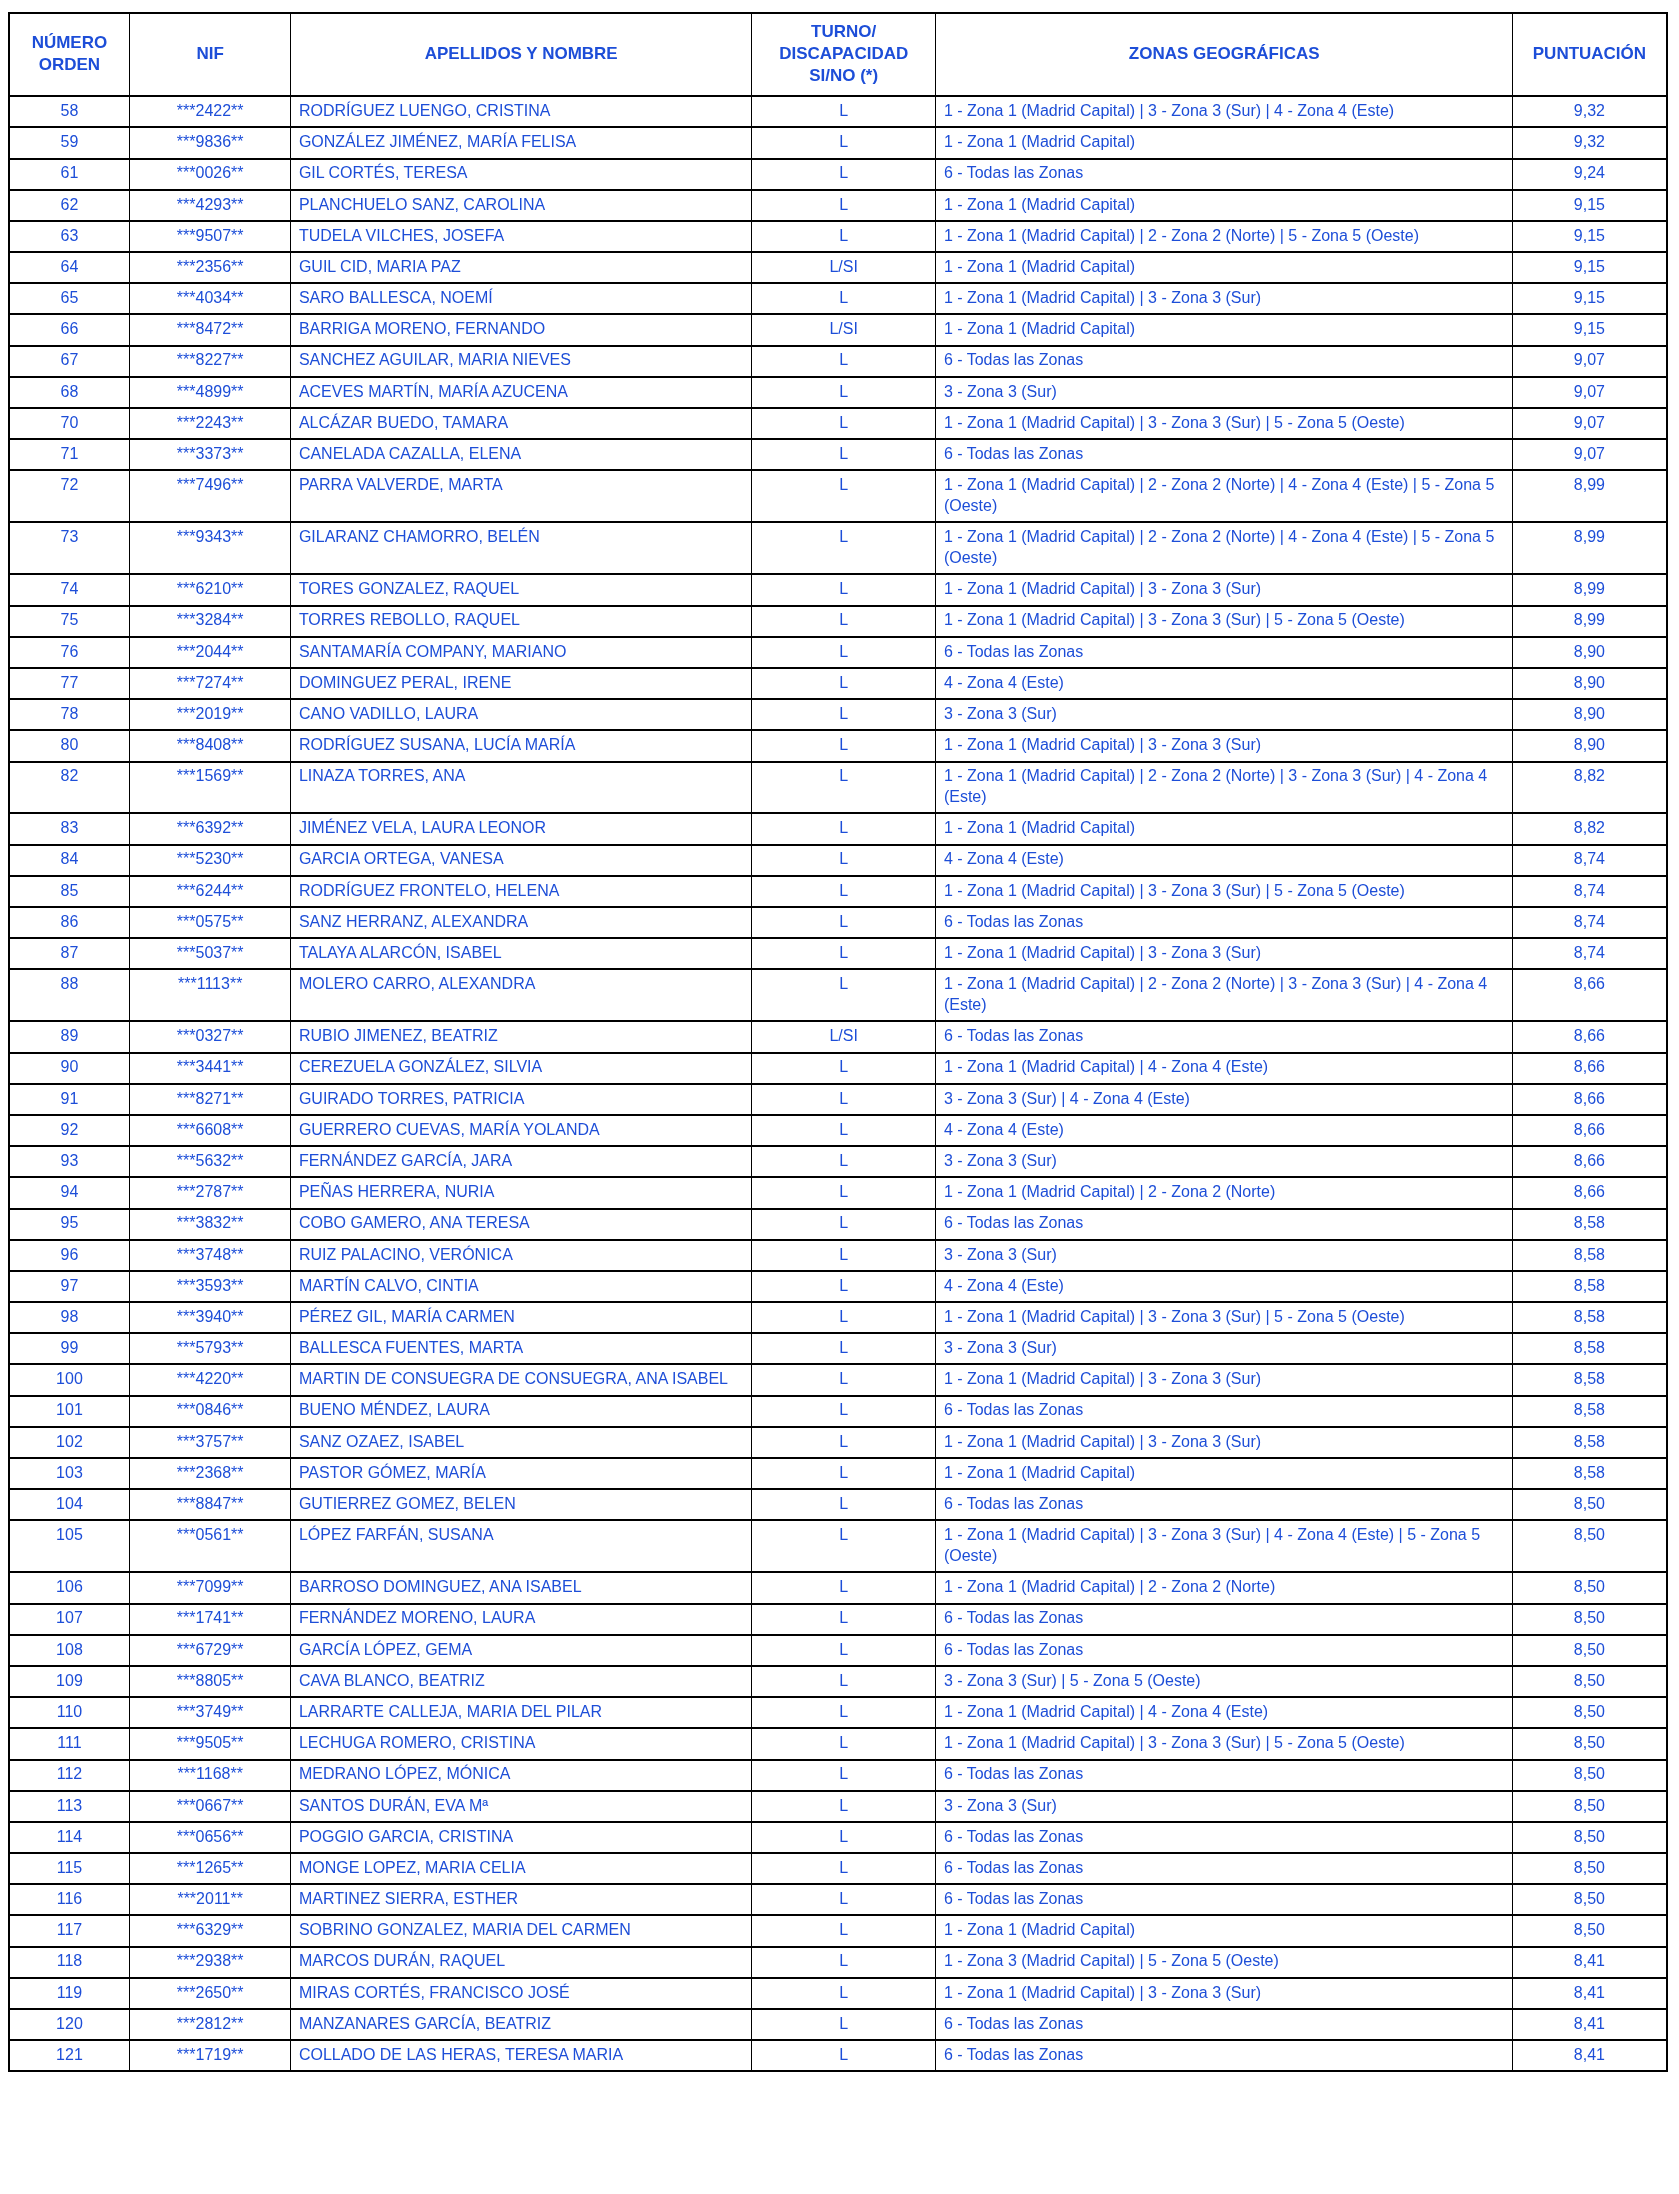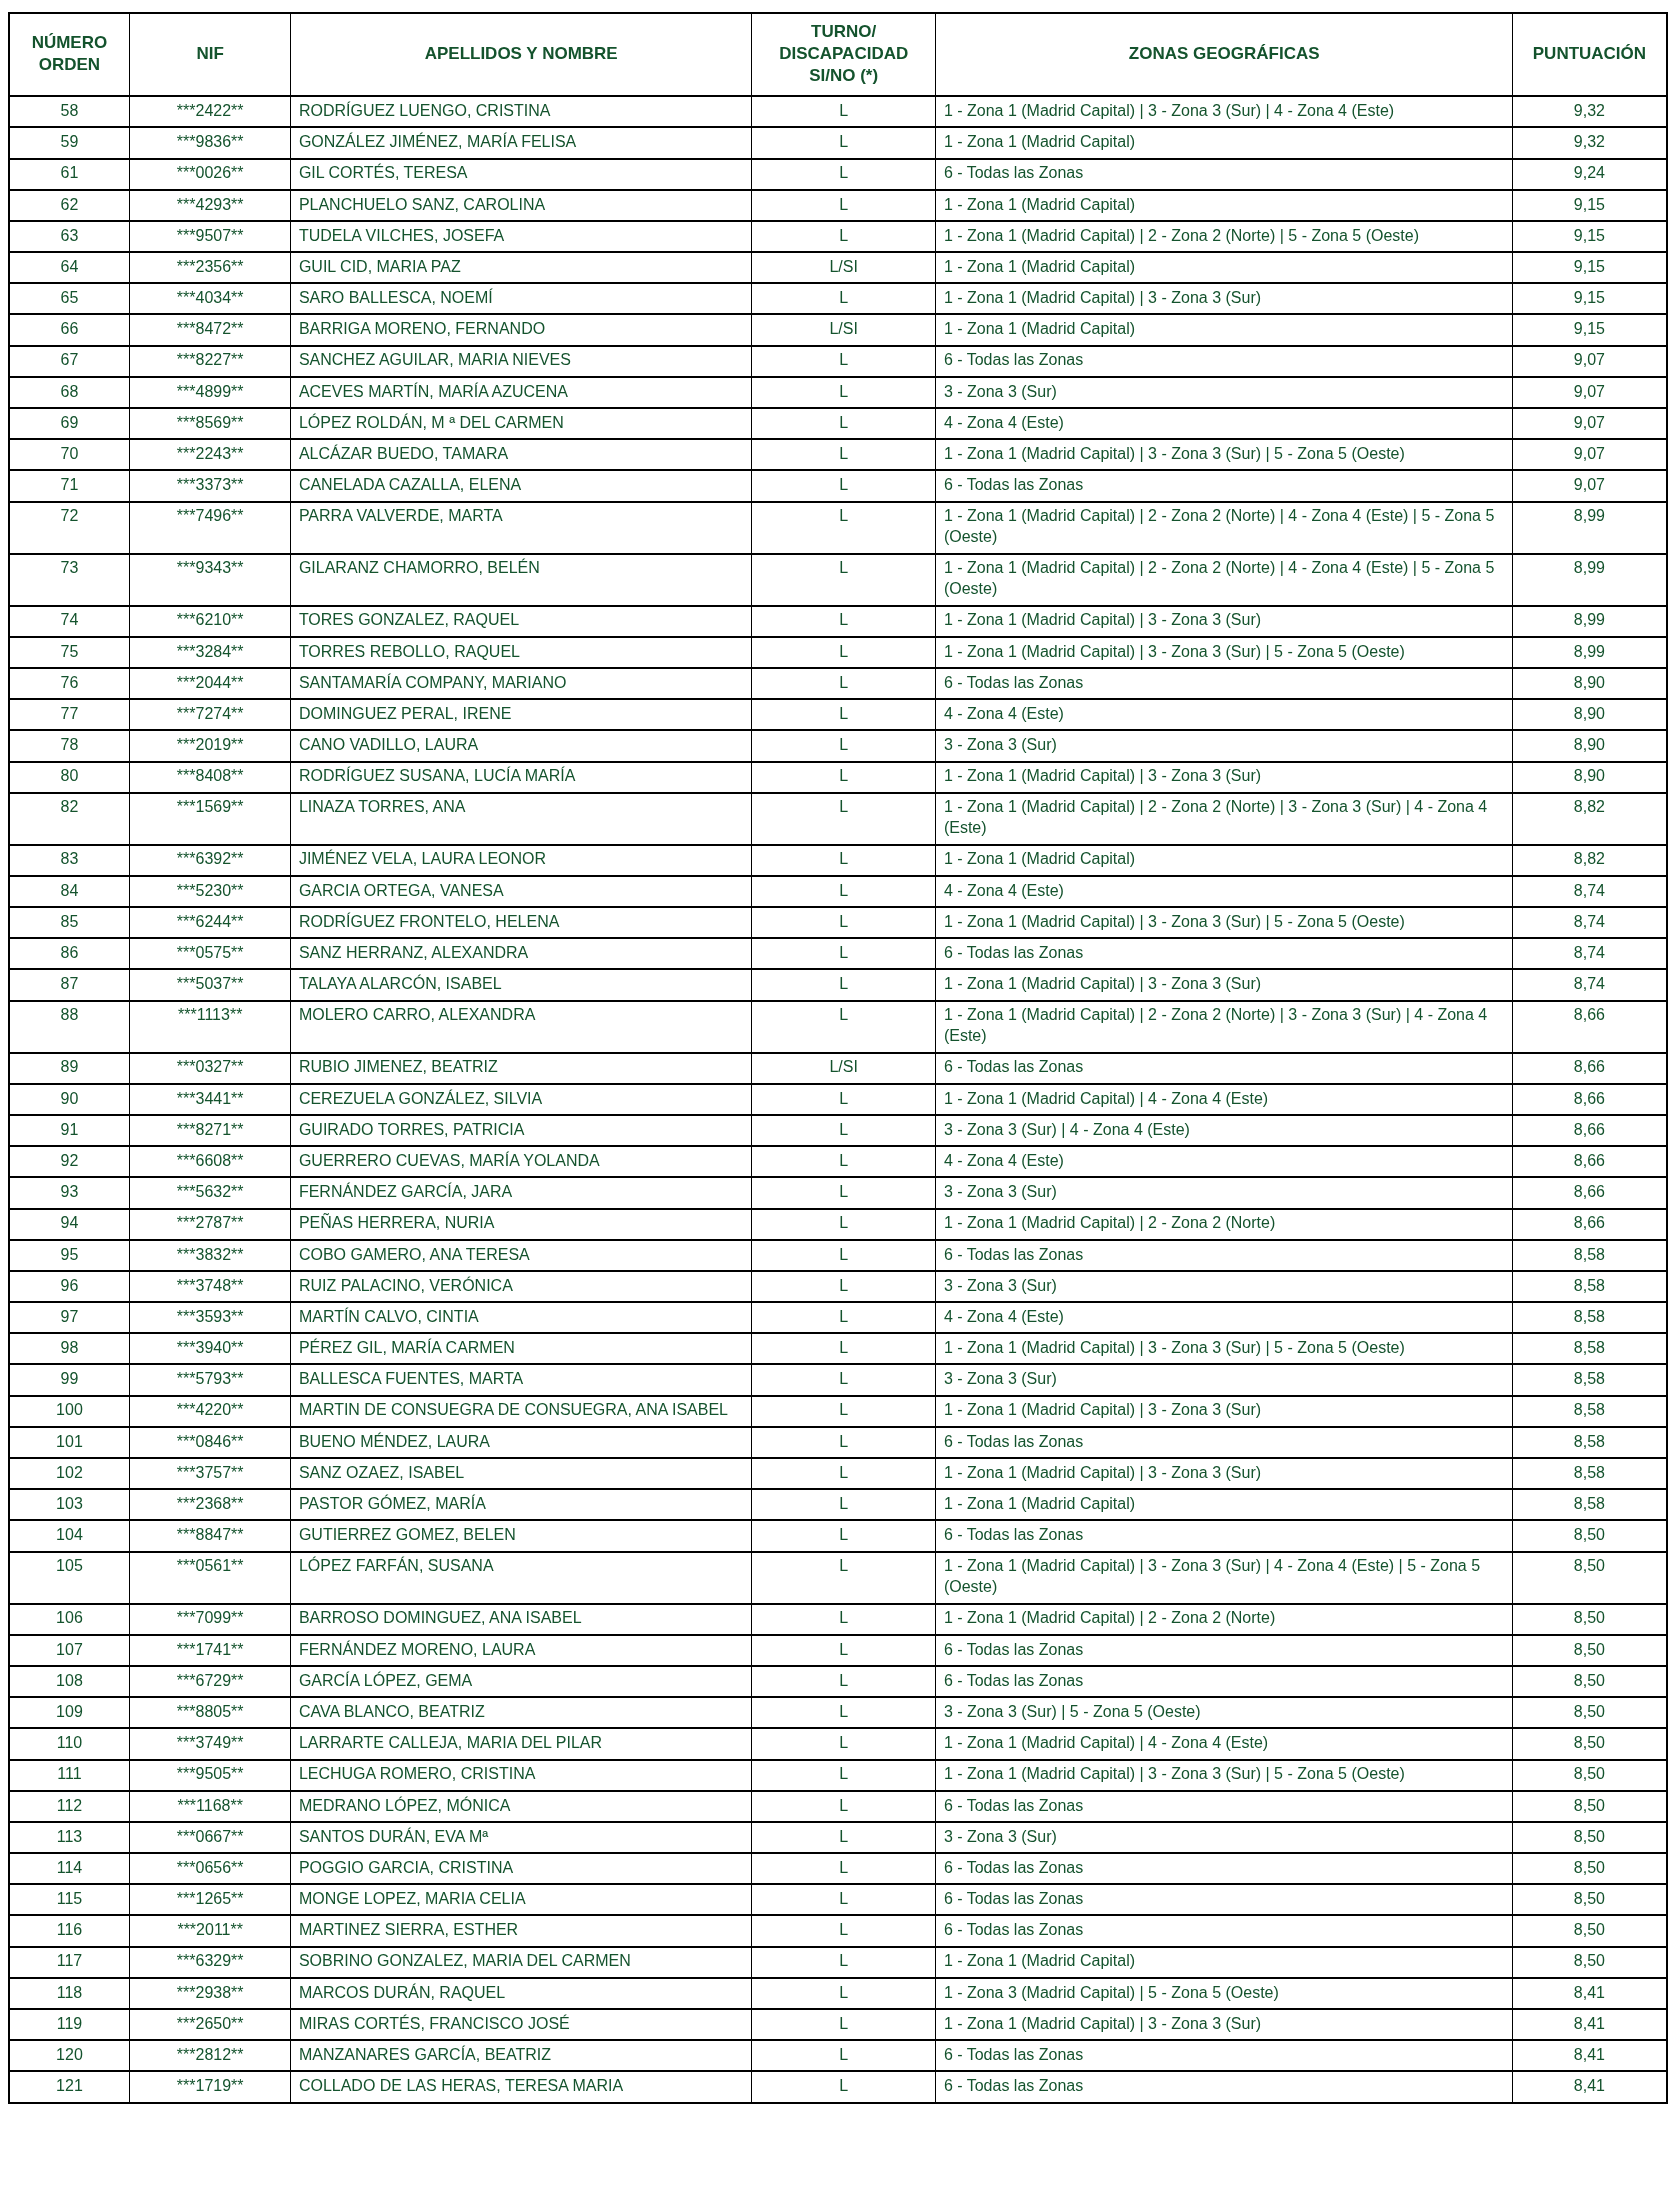--- a/index.html
+++ b/index.html
@@ -7,21 +7,21 @@
     padding: 0;
     background: #ffffff;
   }
   .page {
     width: 1679px;
     height: 2194px;
     background: #ffffff;
     box-sizing: border-box;
     padding: 11.5px 10.7px 0 7.7px;
     font-family: "Liberation Sans", "DejaVu Sans", sans-serif;
-    color: #14532d;
+    color: #1d4ed8;
   }
   table.results {
     border-collapse: collapse;
     width: 1658px;
     table-layout: fixed;
     border: 2.3px solid #000;
   }
   table.results th,
   table.results td {
     border-left: 1.5px solid #000;
@@ -156,28 +156,20 @@
         </tr>
         <tr>
           <td class="col-orden">68</td>
           <td class="col-nif">***4899**</td>
           <td class="col-nombre">ACEVES MARTÍN, MARÍA AZUCENA</td>
           <td class="col-turno">L</td>
           <td class="col-zonas">3 - Zona 3 (Sur)</td>
           <td class="col-puntuacion">9,07</td>
         </tr>
         <tr>
-          <td class="col-orden">69</td>
-          <td class="col-nif">***8569**</td>
-          <td class="col-nombre">LÓPEZ ROLDÁN, M ª DEL CARMEN</td>
-          <td class="col-turno">L</td>
-          <td class="col-zonas">4 - Zona 4 (Este)</td>
-          <td class="col-puntuacion">9,07</td>
-        </tr>
-        <tr>
           <td class="col-orden">70</td>
           <td class="col-nif">***2243**</td>
           <td class="col-nombre">ALCÁZAR BUEDO, TAMARA</td>
           <td class="col-turno">L</td>
           <td class="col-zonas">1 - Zona 1 (Madrid Capital) | 3 - Zona 3 (Sur) | 5 - Zona 5 (Oeste)</td>
           <td class="col-puntuacion">9,07</td>
         </tr>
         <tr>
           <td class="col-orden">71</td>
           <td class="col-nif">***3373**</td>

